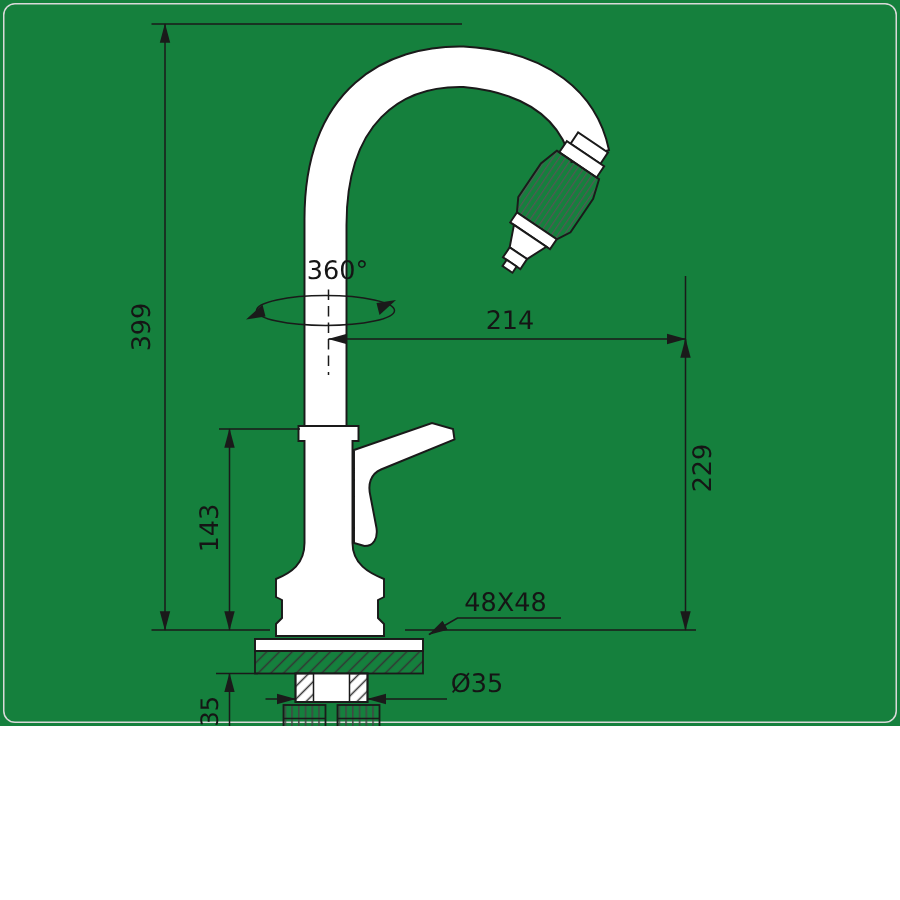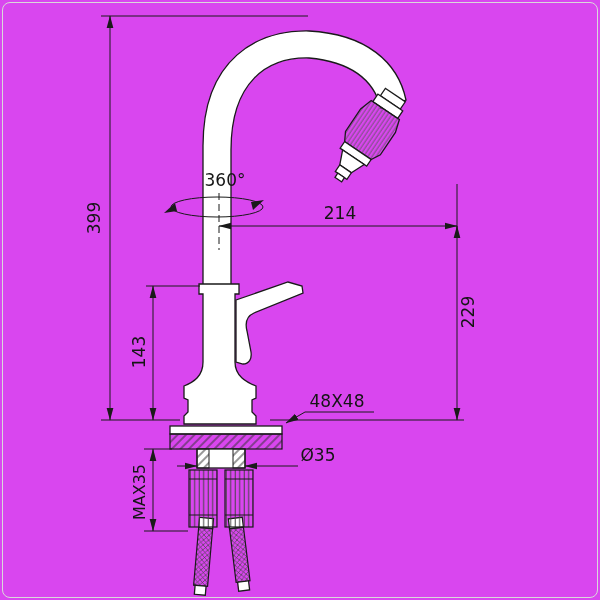--- a/index.html
+++ b/index.html
@@ -1,16 +1,16 @@
 <!DOCTYPE html>
 <html><head>
 <meta charset="utf-8">
 <style>
   html,body { margin:0; padding:0; background:#fff; }
-  #page { width:600px; height:600px; position:relative; background:#d946ef; overflow:hidden;
+  #page { width:600px; height:484px; position:relative; background:#15803d; overflow:hidden;
           font-family:"DejaVu Sans", sans-serif; }
   #frame { position:absolute; inset:2px; border:1px solid #d9d9d9; border-radius:8px; }
   svg { position:absolute; top:0; left:0; }
   .dim-text { font:17px "DejaVu Sans", sans-serif; fill:#151515; }
   .dim-text-sm { font:16px "DejaVu Sans", sans-serif; fill:#151515; }
   .outline { fill:#ffffff; stroke:#1a1a1a; stroke-width:1.3; }
   .thin    { fill:none; stroke:#1a1a1a; stroke-width:1; }
   .dim     { fill:none; stroke:#1a1a1a; stroke-width:1; }
 </style>
 </head>

